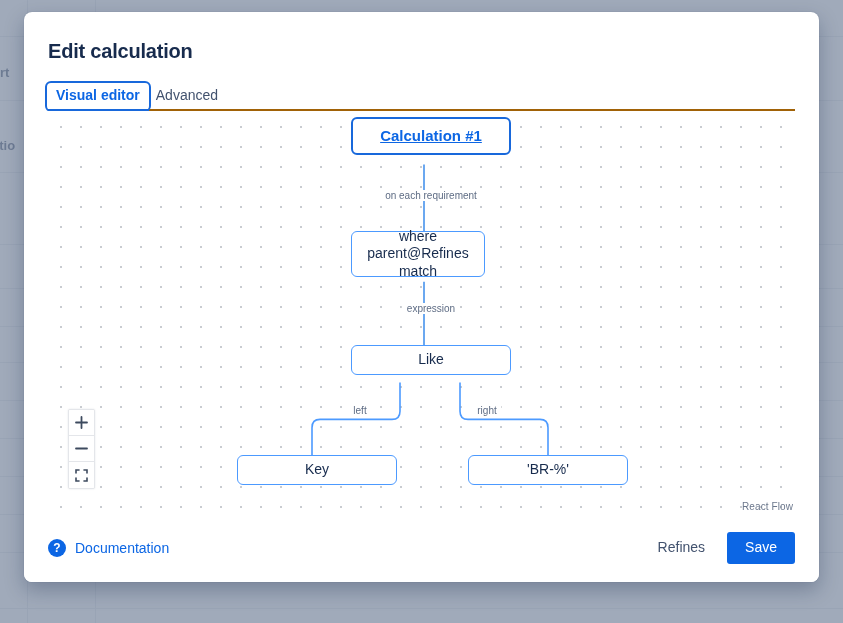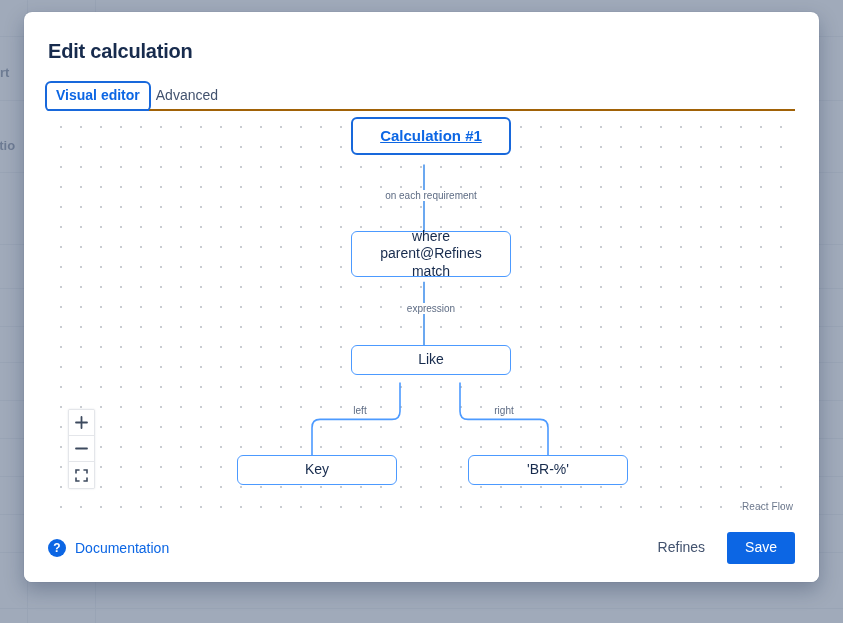--- a/index.html
+++ b/index.html
@@ -322,35 +322,35 @@
 
         <path d="M 376 166 L 376 234" stroke="#6ba8f0" stroke-width="2" fill="none"></path>
 
         <path d="M 352 264 L 352 292 Q 352 300 344 300 L 272 300 Q 264 300 264 308 L 264 344" stroke="#4c9aff" stroke-width="1.6" fill="none"></path>
 
         <path d="M 412 264 L 412 292 Q 412 300 420 300 L 492 300 Q 500 300 500 308 L 500 344" stroke="#4c9aff" stroke-width="1.6" fill="none"></path>
       </svg>
 
       <div class="node root" style="left:303px; top:6px; width:160px; height:38px;text-decoration:underline;">Calculation #1</div>
 
-      <div class="node" style="left:303px; top:120px; width:160px; height:46px;">where parent@Refines match</div>
+      <div class="node" style="left:303px; top:120px; width:134px; height:46px;">where parent@Refines match</div>
 
       <div class="node" style="left:303px; top:234px; width:160px; height:30px;">Like</div>
 
       <div class="node" style="left:189px; top:344px; width:160px; height:30px;">Key</div>
 
       <div class="node" style="left:420px; top:344px; width:160px; height:30px;">'BR-%'</div>
 
       <div class="edge-label" style="left:383px; top:79px;">on each requirement</div>
 
       <div class="edge-label" style="left:383px; top:192px;">expression</div>
 
       <div class="edge-label" style="left:312px; top:294px;">left</div>
 
-      <div class="edge-label" style="left:456px; top:294px;">right</div>
+      <div class="edge-label" style="left:439px; top:294px;">right</div>
 
       <div class="controls">
         <button class="ctrl-btn">
           <svg width="13" height="13" viewBox="0 0 13 13">
             <path d="M6.5 1 V12 M1 6.5 H12" stroke="#3d4a5e" stroke-width="1.8" stroke-linecap="round"></path>
           </svg>
         </button>
         <button class="ctrl-btn">
           <svg width="13" height="13" viewBox="0 0 13 13">
             <path d="M1 6.5 H12" stroke="#3d4a5e" stroke-width="1.8" stroke-linecap="round"></path>

